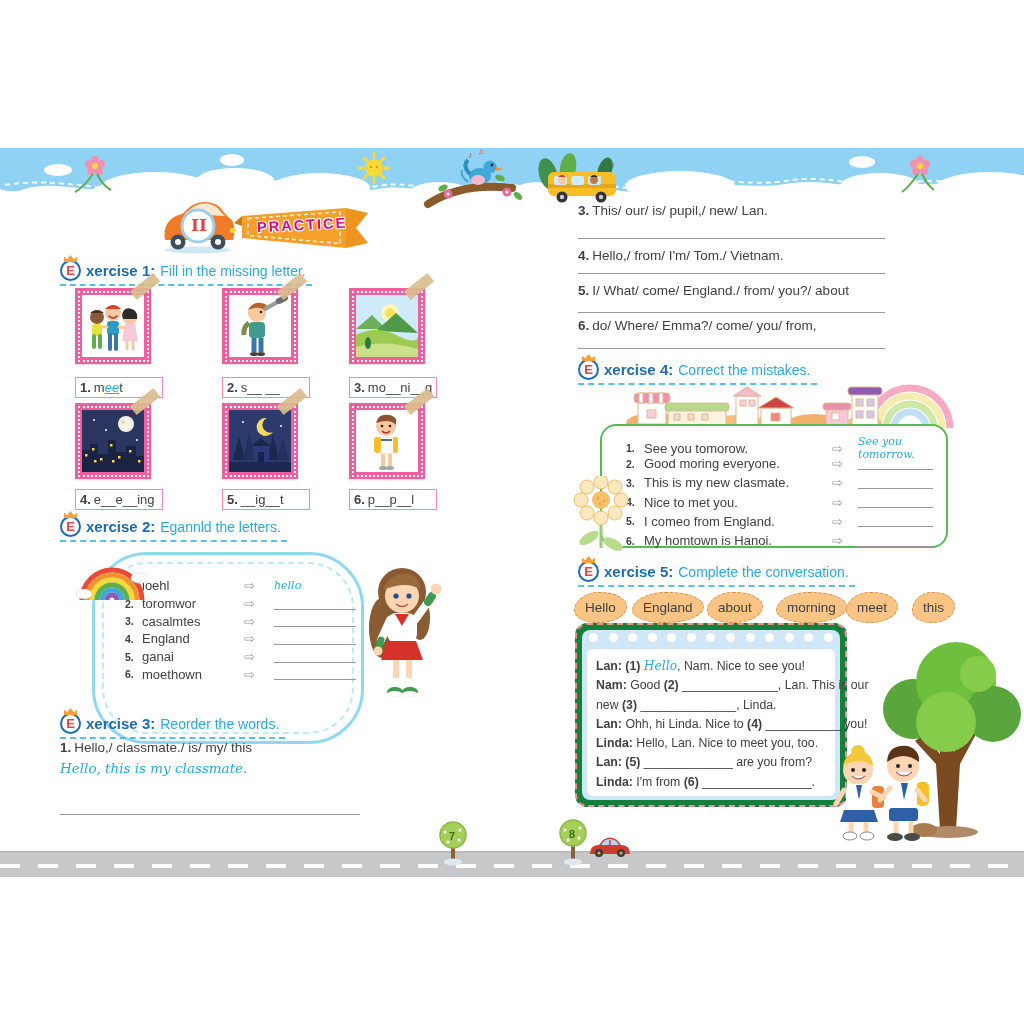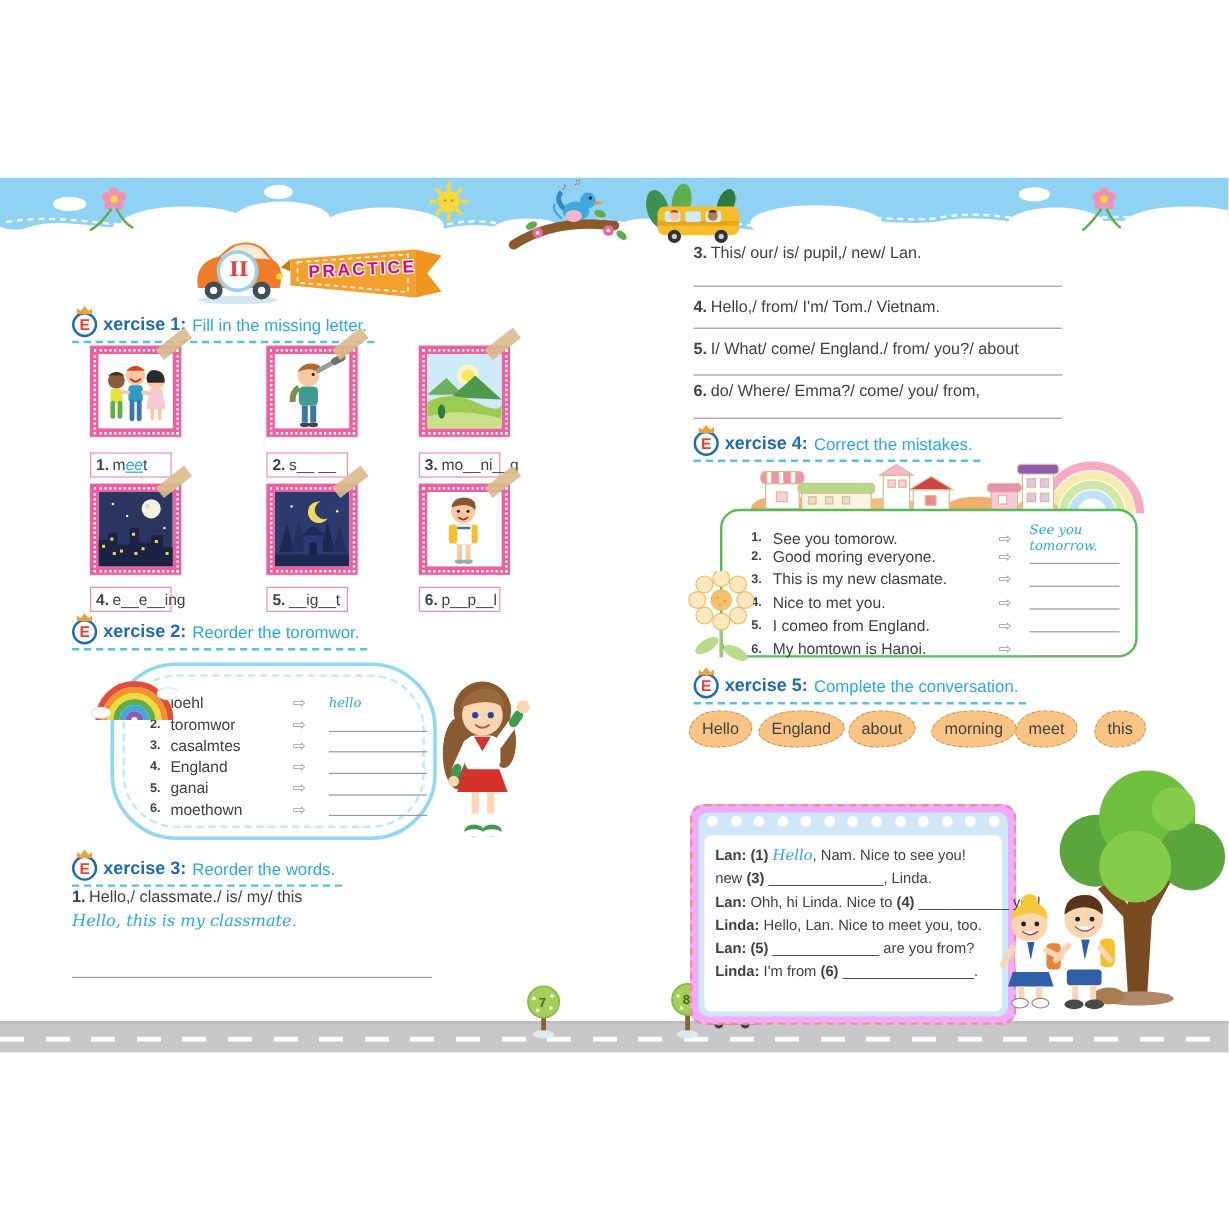--- a/index.html
+++ b/index.html
@@ -26,48 +26,48 @@
   .arr { color:#9b9b9b; font-size:13px; }
   .blank { display:inline-block; border-bottom:1.3px solid #999; height:12px; }
 
   
   .frame { position:absolute; width:76px; height:76px; background:#ee5f9f; padding:7px;
            box-shadow:0 1px 2px rgba(0,0,0,.15); }
   .frame::before { content:""; position:absolute; inset:2.5px; border:2px dotted #fff; pointer-events:none; }
   .frame .ph { width:62px; height:62px; background:#fff; display:block; }
   .tape { position:absolute; top:-7px; right:-9px; width:30px; height:11px; background:#d9bb8d;
           opacity:.9; transform:rotate(-38deg); }
-  .ansbox { position:absolute; width:68px; height:21px; background:#fff; border:1.5px solid #f08bb8;
+  .ansbox { position:absolute; width:88px; height:21px; background:#fff; border:1.5px solid #f08bb8;
             font-size:13px; color:#414042; padding:2px 4px; white-space:nowrap; }
   .ansbox b { margin-right:3px; }
   .hl { color:#2aa9e0; text-decoration:underline; font-style:italic; }
 
   
-  .cloud { position:absolute; left:92px; top:552px; width:272px; height:148px; background:#fff;
+  .cloud { position:absolute; left:92px; top:552px; width:272px; height:192px; background:#fff;
            border:3px solid #8fd9f0; border-radius:55px; }
   .cloud::before { content:""; position:absolute; inset:7px; border:2px dashed #bee9f6; border-radius:45px; }
   .cloud-list { position:absolute; left:30px; top:22px; }
   .crow { display:grid; grid-template-columns:17px 102px 30px 95px; align-items:center; height:17.7px;
           font-size:13px; color:#414042; }
   .crow b { font-size:10.5px; }
   .crow .blank { width:82px; }
 
   
   .greenbox { position:absolute; left:600px; top:424px; width:348px; height:124px; background:#fff;
               border:2.5px solid #55bb55; border-radius:16px; z-index:3; }
   .grow { display:grid; grid-template-columns:18px 188px 26px 100px; align-items:center; height:19.2px;
           font-size:13px; color:#414042; }
   .grow b { font-size:10.5px; }
   .grow .blank { width:75px; }
 
   
   .bubble { position:absolute; height:31px; background:#f9c484; border:1.5px dashed #cf8f4e;
             border-radius:48% 52% 55% 45% / 62% 48% 55% 42%; color:#414042; font-size:13.5px;
             display:flex; align-items:center; justify-content:center; padding:0 10px; }
-  .convo { position:absolute; left:575px; top:670px; width:272px; height:184px; background:#f0abfc;
+  .convo { position:absolute; left:575px; top:623px; width:272px; height:184px; background:#15803d;
            border:2px dashed #ef8f8f; border-radius:12px; z-index:2; }
   .convo-blue { position:absolute; inset:5px; background:#cfe7f7; border-radius:8px; }
   .dots { position:absolute; left:12px; right:12px; top:8px; display:flex; justify-content:space-between; }
   .dots i { width:9px; height:9px; border-radius:50%; background:#fff; }
   .convo-card { position:absolute; left:10px; right:10px; top:24px; bottom:9px; background:#fff; border-radius:6px;
                 padding:8px 9px 0 9px; }
   .dline { font-size:12.3px; line-height:19.3px; color:#414042; white-space:nowrap; }
   .dline .b { font-weight:bold; }
   .dline .blue { color:#2aa9e0; font-style:italic; font-family:"DejaVu Serif", serif; }
 
@@ -348,21 +348,21 @@
   <div class="ansbox" style="left:222px;top:489px">
     <b>5.</b><span>__ig__t</span>
   </div>
   <div class="ansbox" style="left:349px;top:489px">
     <b>6.</b><span>p__p__l</span>
   </div>
 
   <div class="heading" style="left:60px;top:516px">
     <span class="ebadge">E</span>
     <span class="hlabel">xercise 2:</span>
-    <span class="hinstr">Reorder the toromwor.</span>
+    <span class="hinstr">Egannld the letters.</span>
   </div>
 
   <div class="cloud">
     <div class="cloud-list">
       <div class="crow">
         <b>1.</b>
         <span>loehl</span>
         <span class="arr">⇨</span>
         <span class="blue-ans">hello</span>
       </div>
@@ -604,20 +604,21 @@
         <i></i>
         <i></i>
         <i></i>
         <i></i>
         <i></i>
         <i></i>
         <i></i>
     </div>
     <div class="convo-card">
       <p class="dline"><span class="b">Lan: (1) </span><span class="blue">Hello</span><span>, Nam. Nice to see you!</span></p>
+      <p class="dline"><span class="b">Nam:</span><span> Good </span><span class="b">(2)</span><span> ______________, Lan. This is our</span></p>
       <p class="dline"><span> new </span><span class="b">(3)</span><span> ______________, Linda.</span></p>
       <p class="dline"><span class="b">Lan:</span><span> Ohh, hi Linda. Nice to </span><span class="b">(4)</span><span> ___________ you!</span></p>
       <p class="dline"><span class="b">Linda:</span><span> Hello, Lan. Nice to meet you, too.</span></p>
       <p class="dline"><span class="b">Lan: (5)</span><span> _____________ are you from?</span></p>
       <p class="dline"><span class="b">Linda:</span><span> I'm from </span><span class="b">(6)</span><span> ________________.</span></p>
     </div>
   </div>
 
   <svg class="abs" style="left:828px;top:634px;z-index:5" width="196" height="208" viewBox="0 0 196 208">
     <path d="M112,196 L128,196 L132,130 L148,100 L139,94 L126,118 L122,86 L108,86 L112,120 L96,100 L87,107 L108,130 Z" fill="#7a4a21"></path>

